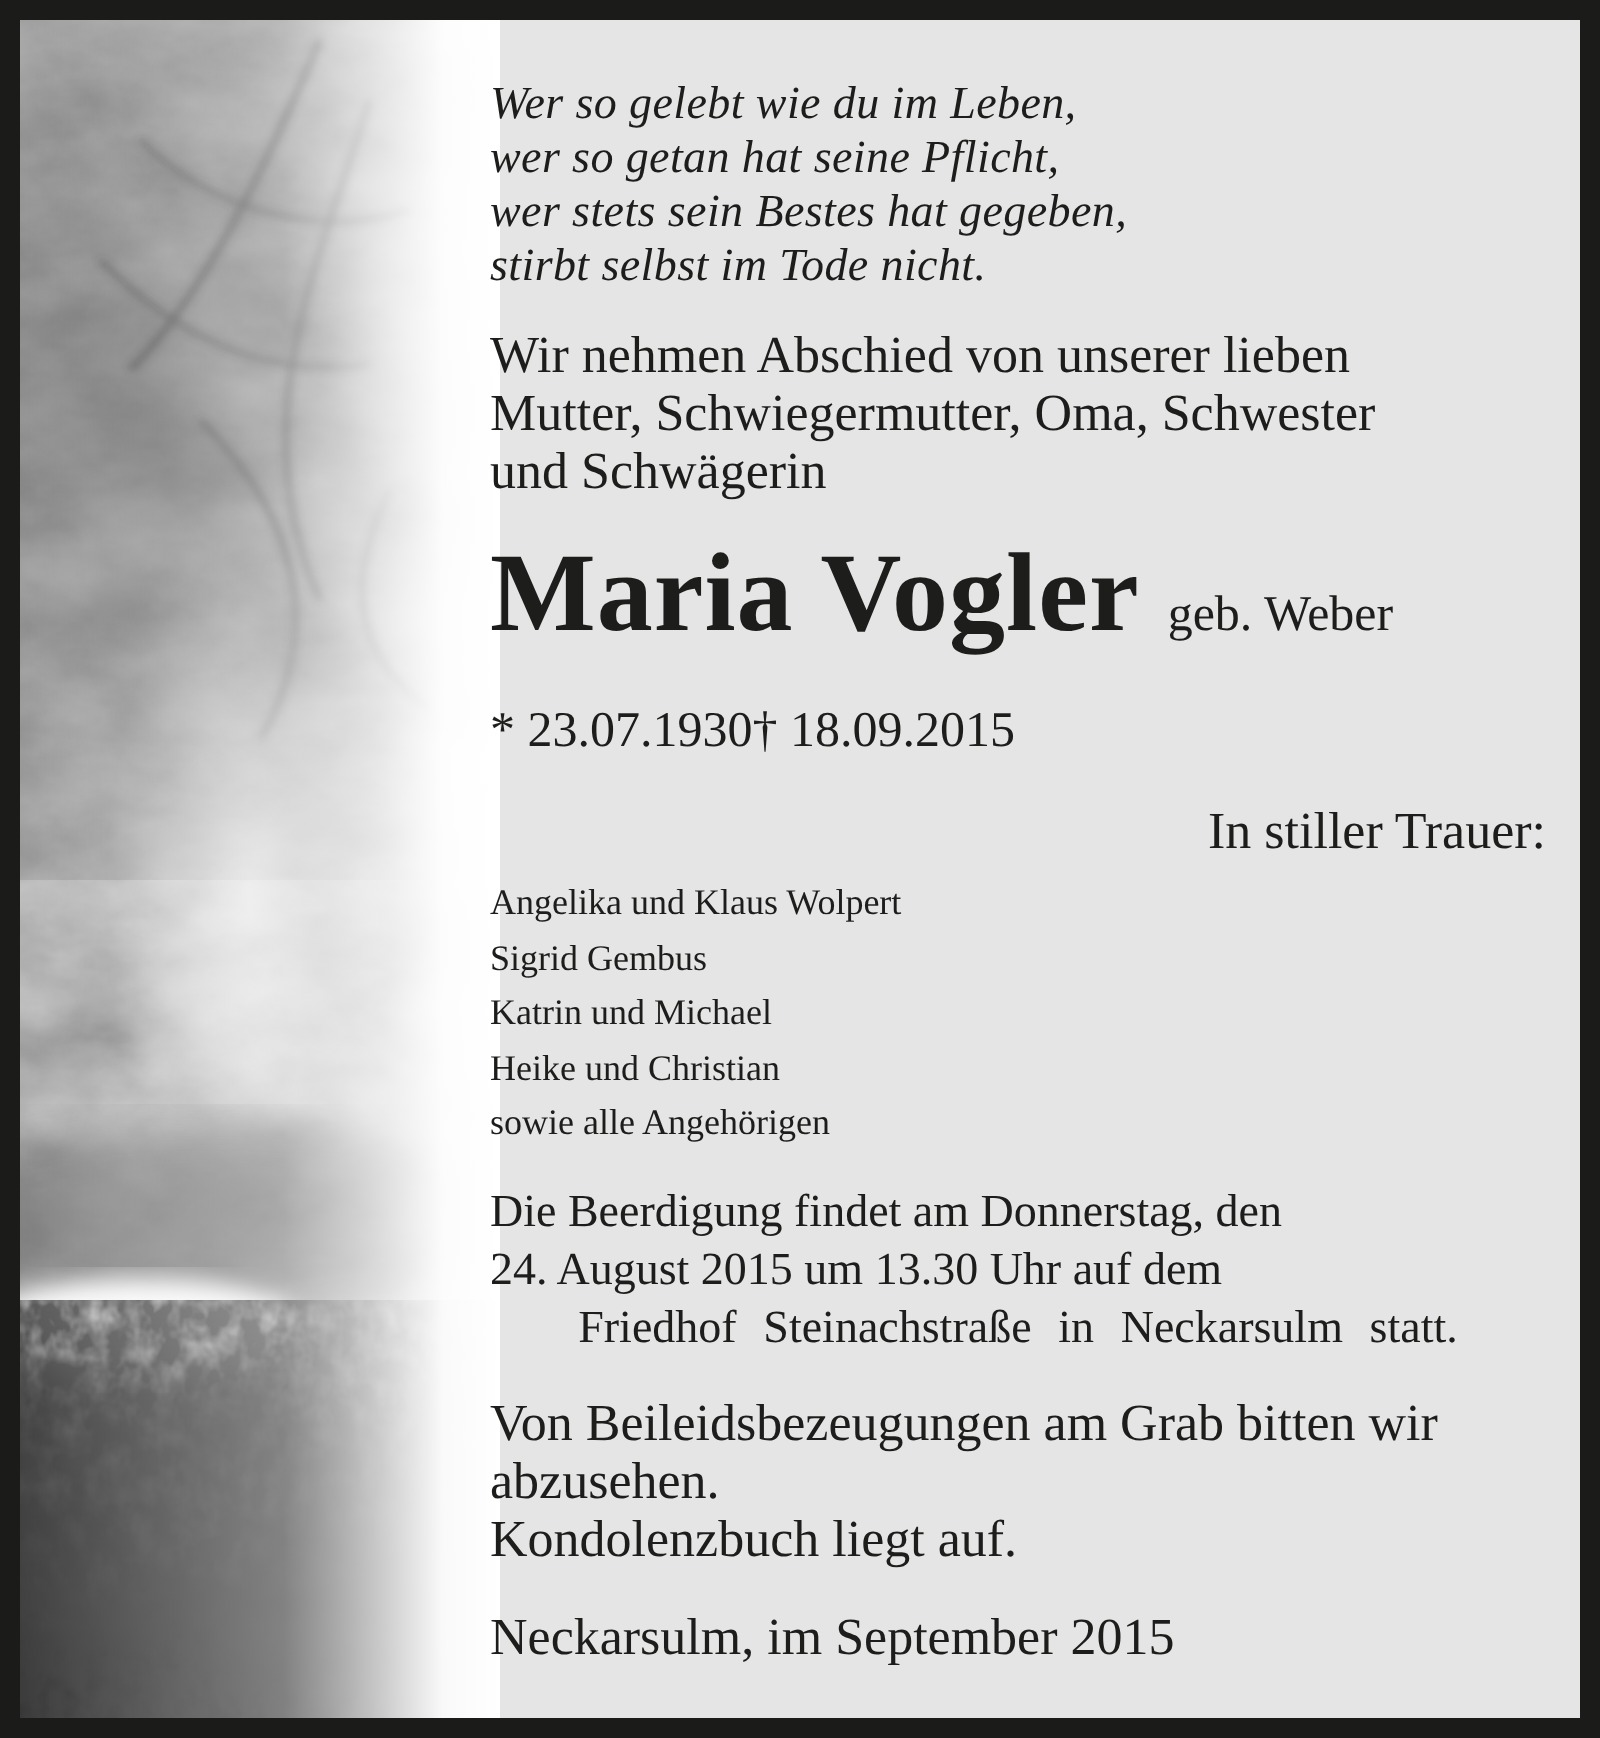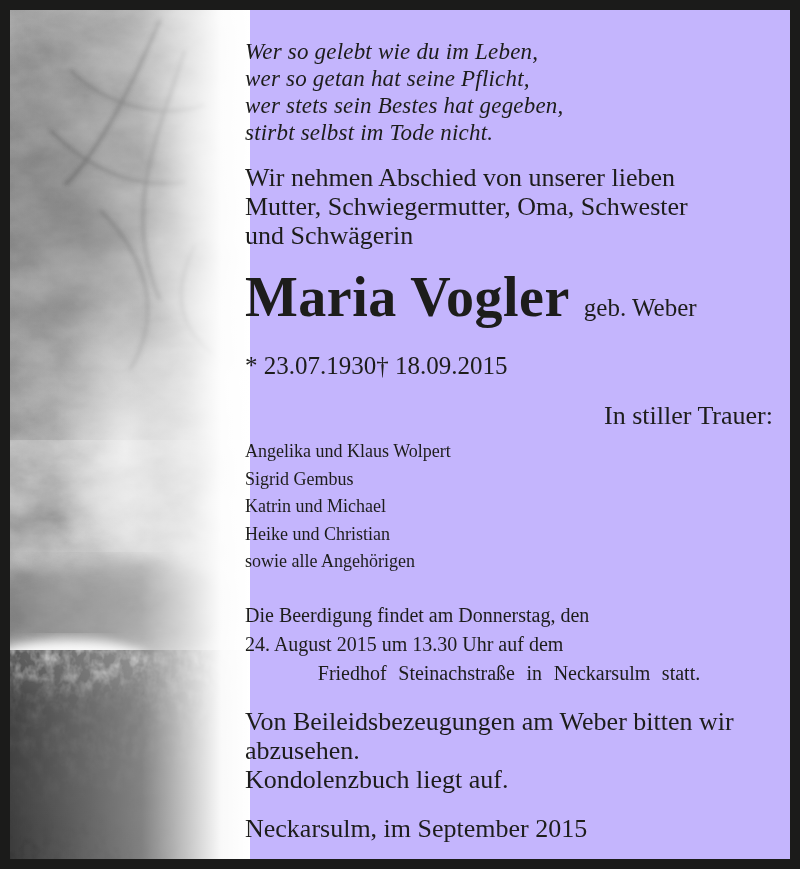--- a/index.html
+++ b/index.html
@@ -3,42 +3,42 @@
 <meta charset="utf-8">
 <style>
   html,body { margin:0; padding:0; background:#e8e8e8; }
   .page {
     position:relative; width:800px; height:869px;
     background:#1b1b1a; overflow:hidden;
     font-family:"Liberation Serif", serif;
   }
   .inner {
     position:absolute; left:10px; top:10px; width:780px; height:849px;
-    background:#c4b5fd; overflow:hidden;
+    background:#e5e5e5; overflow:hidden;
   }
   .photo { position:absolute; left:0; top:0; width:240px; height:849px; }
   .photo svg { display:block; }
 
   .content {
     position:absolute; left:235px; top:0; width:528px; height:849px;
     color:#1d1d1b;
   }
   .poem {
     margin-top:28px; font-style:italic;
     font-size:23px; line-height:27px; letter-spacing:0.2px;
   }
   .intro { margin-top:17px; font-size:26px; line-height:29px; }
   .nameline { margin-top:18px; line-height:58px; white-space:nowrap; }
   .name   { font-size:56px; font-weight:bold; letter-spacing:0.5px; }
   .maiden { font-size:25px; margin-left:14px; }
   .dates  { margin-top:12px; font-size:25px; line-height:28px; }
   .death  { }
   .trauer-heading { margin-top:22px; font-size:26px; line-height:28px;text-align:right; }
   .mourners { margin-top:8px; font-size:18px; font-weight:normal; line-height:27.5px; }
-  .funeral { margin-top:25px; font-size:20px; line-height:29px; }
+  .funeral { margin-top:15px; font-size:23px; line-height:29px; }
   .spread  { word-spacing:0.33em;text-align:center; }
   .condolence { margin-top:19px; font-size:26px; line-height:29px; }
   .closing { margin-top:20px; font-size:26px; line-height:29px; }
 </style>
 </head>
 <body>
 
 <div class="page">
   <div class="inner">
 
@@ -143,21 +143,21 @@
         <div>sowie alle Angehörigen</div>
       </div>
 
       <div class="funeral">
         <div>Die Beerdigung findet am Donnerstag, den</div>
         <div>24. August 2015 um 13.30 Uhr auf dem</div>
         <div class="spread">Friedhof Steinachstraße in Neckarsulm statt.</div>
       </div>
 
       <div class="condolence">
-        <div>Von Beileidsbezeugungen am Weber bitten wir</div>
+        <div>Von Beileidsbezeugungen am Grab bitten wir</div>
         <div>abzusehen.</div>
         <div>Kondolenzbuch liegt auf.</div>
       </div>
 
       <div class="closing">Neckarsulm, im September 2015</div>
 
     </div>
   </div>
 </div>
 

